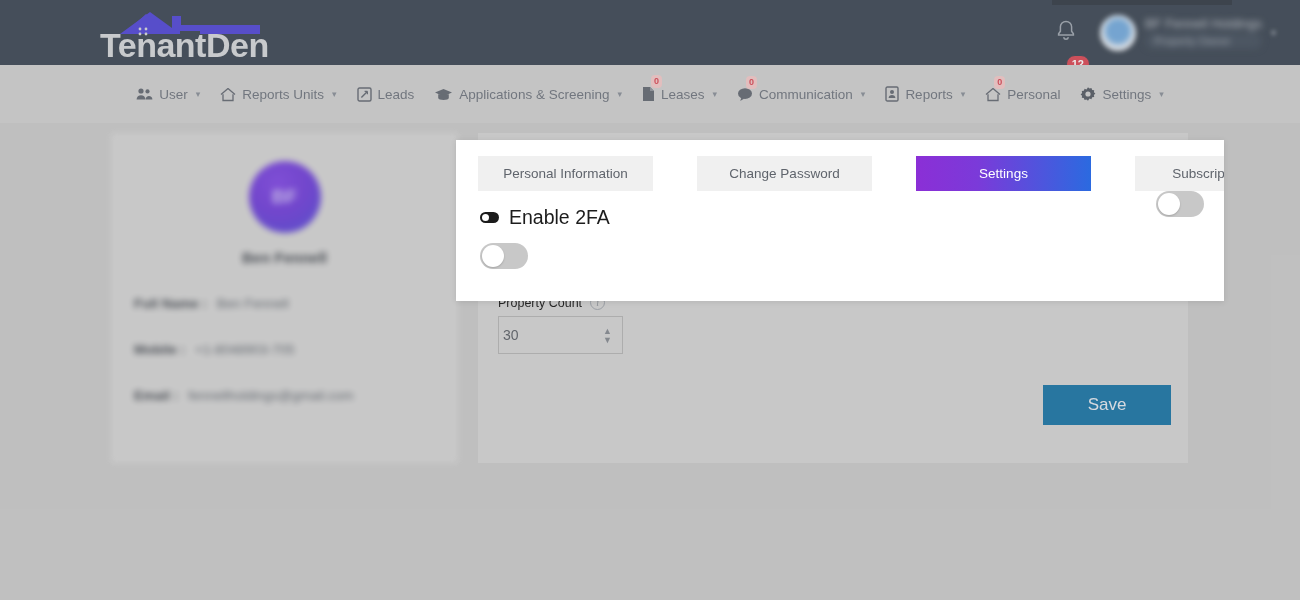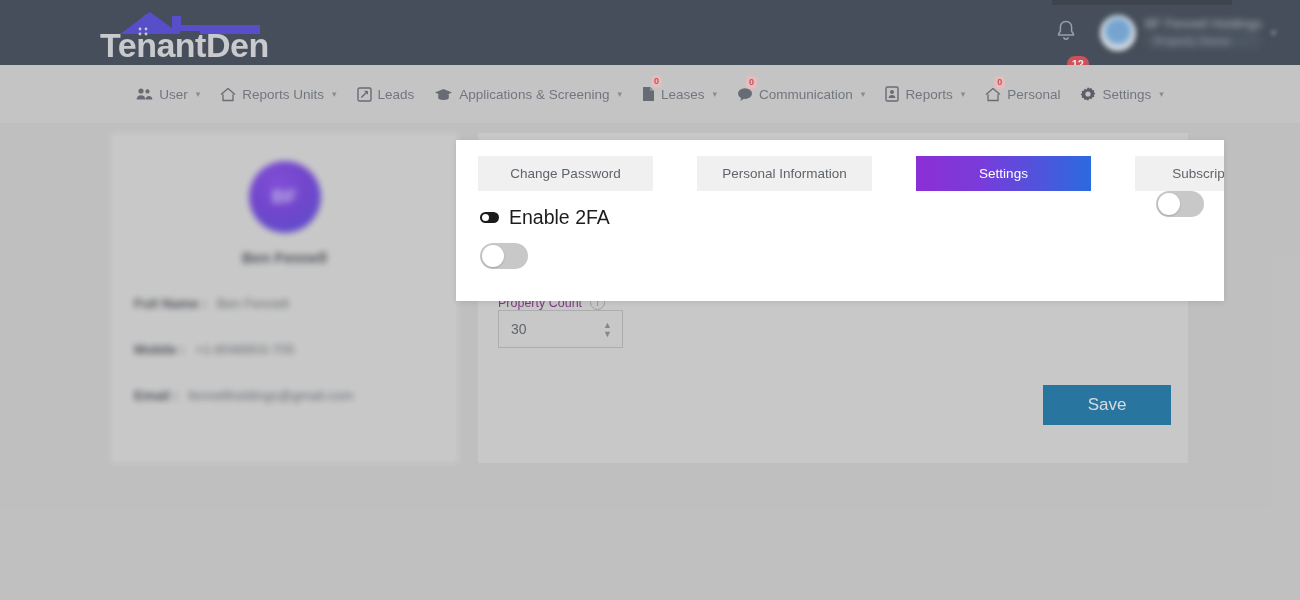--- a/index.html
+++ b/index.html
@@ -111,32 +111,32 @@
   .profile-label { font-weight: bold; color: #3a3f47; }
   .profile-value { color: #5a6069; }
 
   
   .content-card {
     position: absolute; left: 478px; top: 10px; width: 710px; height: 330px;
     background: #d4d4d4;
   }
   .field-block { position: absolute; left: 20px; top: 162px; }
   .field-label-row { display: flex; align-items: center; gap: 8px; }
-  .field-label { font-size: 12.5px; color: #701a75; }
+  .field-label { font-size: 12.5px; color: #000000; }
   .info-ico {
     width: 15px; height: 15px; border-radius: 50%;
     border: 1px solid #9aa0a8; color: #8a9098;
     font-size: 10px; font-style: italic;
     display: flex; align-items: center; justify-content: center;
     font-family: "Liberation Serif", serif;
   }
   .num-input {
-    width: 125px; height: 38px;
+    margin-top: 6px; width: 125px; height: 38px;
     background: #d4d4d4; border: 1px solid #b2b2b2;
-    display: flex; align-items: center; padding: 0 12px;
+    display: flex; align-items: center; padding: 0 4px;
     font-size: 14px; color: #4e535b; position: relative;
   }
   .spinner {
     position: absolute; right: 10px; top: 50%; transform: translateY(-50%);
     display: flex; flex-direction: column; gap: 1px;
     color: #7b8089; font-size: 9px; line-height: 8px;
   }
   .save-btn {
     position: absolute; left: 565px; top: 252px;
     width: 128px; height: 40px; background: #0369a1;
@@ -383,22 +383,22 @@
         </div>
       </div>
       <div class="save-btn">Save</div>
     </div>
   </div>
 
   <div class="scrim"></div>
 
   <div class="modal">
     <div class="tabs">
+      <div class="tab">Personal Information</div>
       <div class="tab">Change Password</div>
-      <div class="tab">Personal Information</div>
       <div class="tab active">Settings</div>
       <div class="tab">Subscription Info</div>
     </div>
 
     <div class="toggle-row">
       <div class="toggle-left">
         <span class="toggle-glyph"></span>
         <span class="toggle-label">Enable 2FA</span>
       </div>
       <div class="switch"></div>

